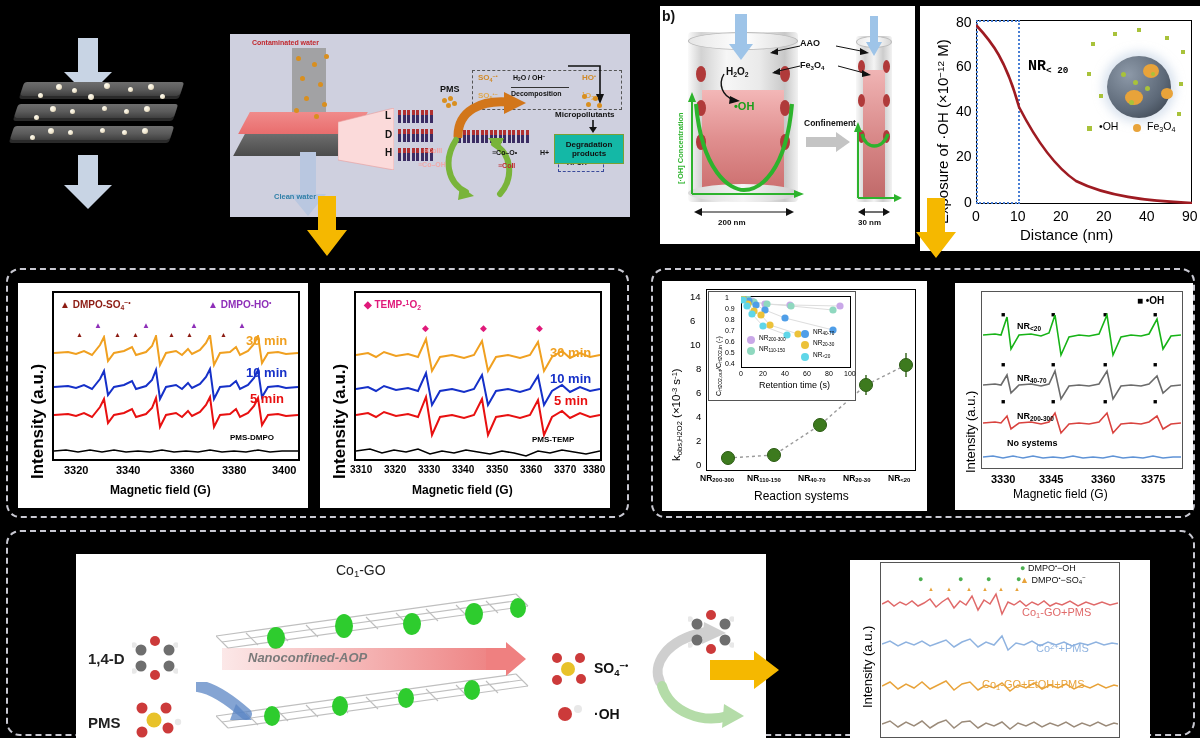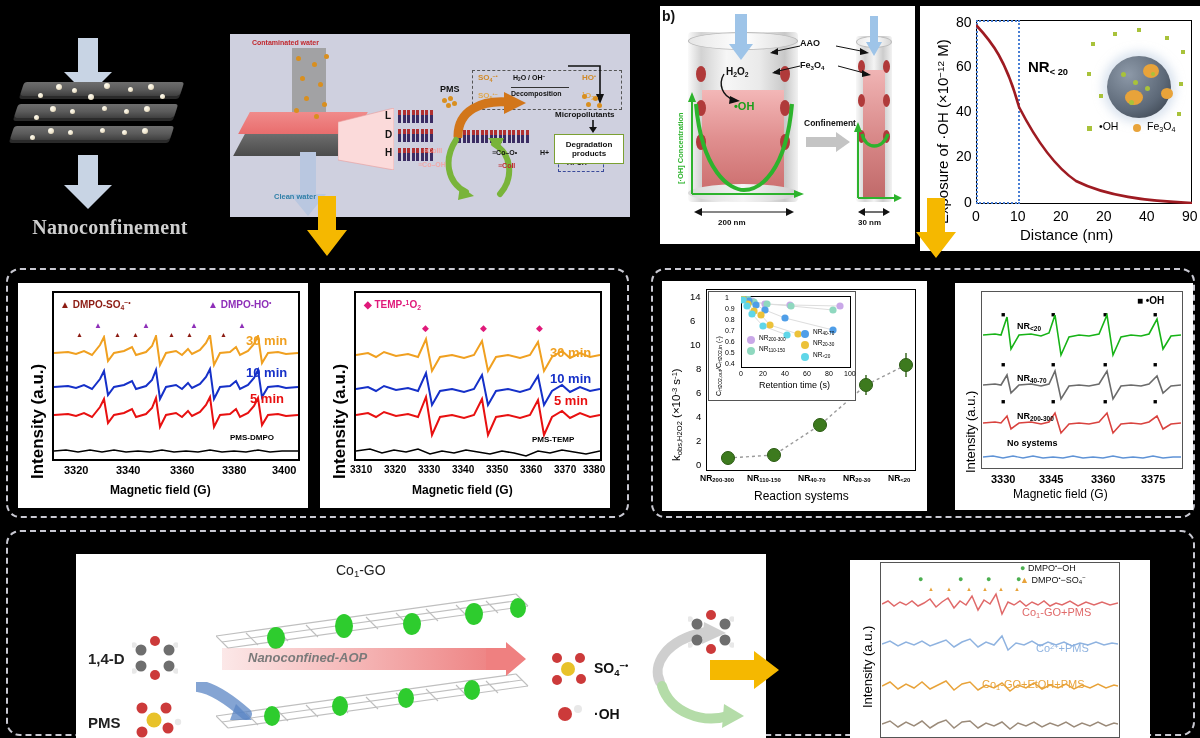--- a/index.html
+++ b/index.html
@@ -49,21 +49,21 @@
     background: radial-gradient(circle at 32% 30%, #fffdf2 0%, #efe6cf 55%, #c9bda0 100%);
   }
 
   
   .pb-bg { background: #cfd0df; }
   .pb-txt { position: absolute; font-family: "Liberation Sans", sans-serif; }
   .ldh-row { position:absolute; display:flex; gap:1.5px; }
   .ldh-bar { width:3px; height:13px;
     background: linear-gradient(180deg,#b03030 0%,#b03030 42%,#3b2c63 42%,#3b2c63 100%); }
   .dashrect { position:absolute; border:1px dashed #555; }
-  .greenbox { position:absolute; background:#ffffff; border:1px solid #7ba033;
+  .greenbox { position:absolute; background:#14b8a6; border:1px solid #7ba033;
               display:flex;align-items:center;justify-content:center;text-align:center;
               font-weight:700;color:#111; }
   .cluster { position:absolute; }
   .cl-d { position:absolute;width:5px;height:5px;border-radius:50%;background:#d98f1f; }
 
   
   .tube { position:absolute; }
   .tick { position:absolute; font-size:9.5px; color:#000; }
   .plotframe { position:absolute; border:1.5px solid #000; background:#fff; }
 
@@ -126,21 +126,20 @@
       <div class="dot" style="left:100px; top:46px; width:5px;height:5px;"></div>
       <div class="dot" style="left:122px; top:48px; width:5px;height:5px;"></div>
       <div class="dot" style="left:142px; top:46px; width:6px;height:6px;"></div>
       <div class="dot" style="left:30px;  top:53px; width:5px;height:5px;"></div>
     </div>
 
     <svg class="warrow" style="left:62px; top:155px;" width="52" height="56" viewBox="0 0 52 56">
       <polygon points="16,0 36,0 36,30 50,30 26,54 2,30 16,30" fill="#c8d4e4"></polygon>
     </svg>
 
-    <div class="serif-title" style="position:absolute; left:0; top:216px; width:220px; font-size:20px;">Nanoconfinement</div>
   </div>
 
 
   <div class="panel-white pb-bg" style="left:230px; top:34px; width:400px; height:183px;">
 
     <div class="pb-txt" style="left:22px; top:5px; font-size:7px; font-weight:700; color:#c1272d;">Contaminated water</div>
 
     <div class="abs" style="left:62px; top:14px; width:34px; height:72px; background:#9a9a9a; opacity:.85;"></div>
 
     <div class="abs" style="left:14px; top:78px; width:118px; height:22px;
@@ -397,21 +396,21 @@
     </div>
 
     <div class="plotframe" style="left:56px; top:14px; width:216px; height:184px;"></div>
 
     <div class="abs" style="left:56px; top:14px; width:44px; height:184px; border:2px dotted #4a7fd4;"></div>
 
     <svg class="abs" style="left:56px; top:14px;" width="216" height="184" viewBox="0 0 216 184" preserveAspectRatio="none">
       <path d="M0,5 C16,22 30,40 43,87 C60,120 78,146 100,161 C130,176 170,181 216,183" stroke="#9e1b22" stroke-width="2.6" fill="none"></path>
     </svg>
 
-    <div class="abs" style="left:108px; top:52px; font-size:15px; font-weight:700; color:#000;">
+    <div class="abs" style="left:108px; top:52px; font-size:15px; font-weight:700; color:#000;font-family:Liberation Mono, monospace;">
       NR<span style="font-size:.62em; vertical-align:-.3em; font-weight:700;">&lt; 20</span>
     </div>
 
     <div class="abs" style="left:165px; top:22px; width:104px; height:120px;">
       <div style="position:absolute;left:22px;top:28px;width:64px;height:62px;border-radius:50%;
            background:radial-gradient(circle at 34% 30%, #8d99a8 0%, #5c6877 60%, #2f3741 100%);
            box-shadow:0 0 10px 5px rgba(190,205,225,.55);"></div>
       <div style="position:absolute;left:58px;top:36px;width:16px;height:14px;border-radius:50%;background:#e8a33a;"></div>
       <div style="position:absolute;left:40px;top:62px;width:18px;height:15px;border-radius:50%;background:#e8a33a;"></div>
       <div style="position:absolute;left:76px;top:60px;width:12px;height:11px;border-radius:50%;background:#e8a33a;"></div>

